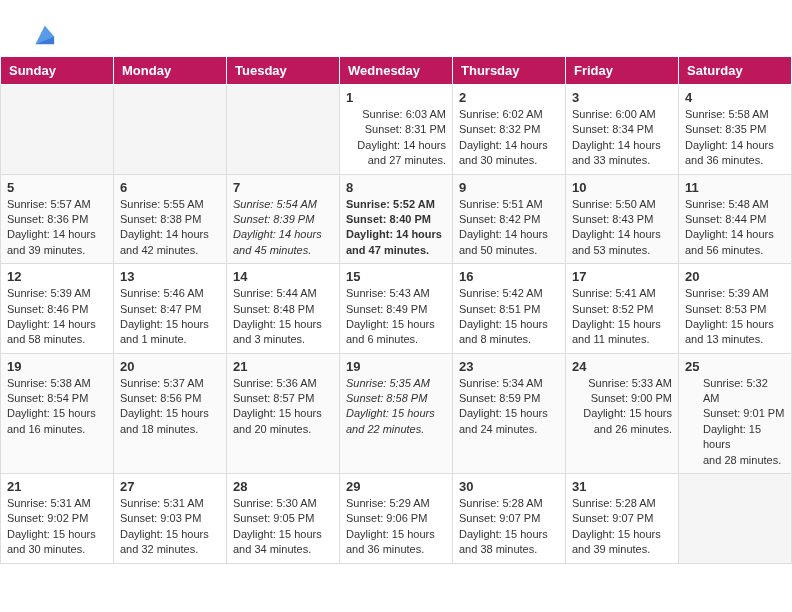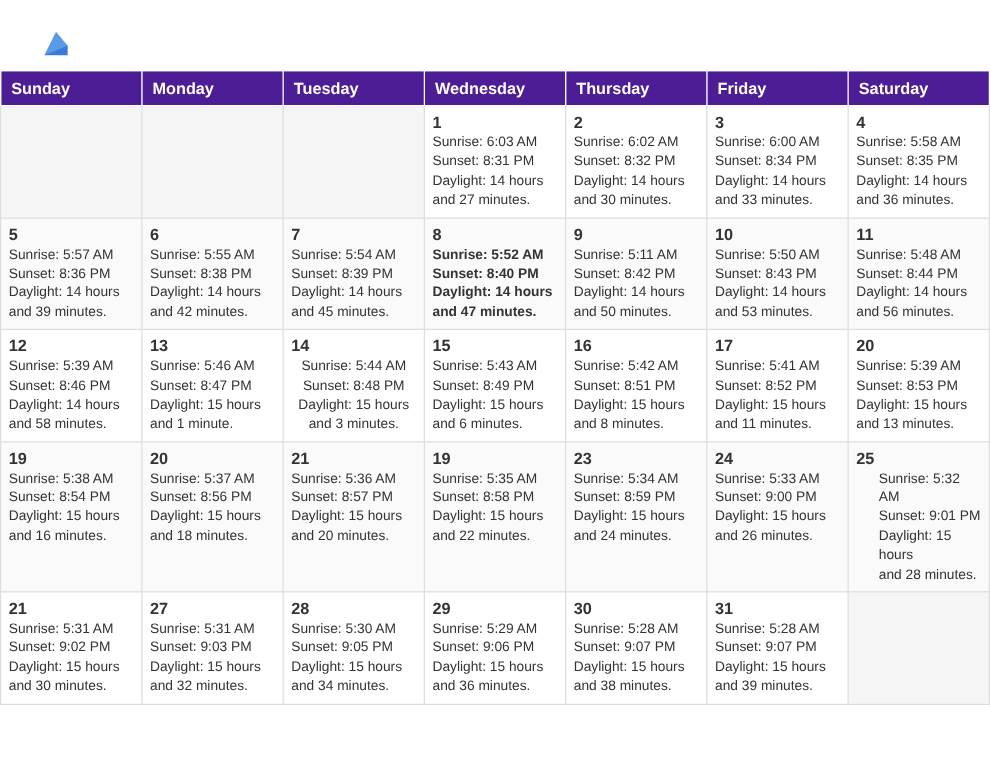--- a/index.html
+++ b/index.html
@@ -7,21 +7,21 @@
     .header { display: flex; justify-content: space-between; align-items: flex-start; padding: 18px 24px 10px 24px; }
     .logo { display: flex; align-items: center; }
     .logo-text { display: flex; flex-direction: column; line-height: 1.1; }
     .logo-general { font-size: 18px; font-weight: bold; color: #333; }
     .logo-blue { font-size: 18px; font-weight: bold; color: #3a7bd5; }
     .logo-icon { width: 28px; height: 28px; margin-left: 4px; }
     .title-block { text-align: right; }
     .month-title { font-size: 36px; font-weight: bold; color: #333; }
     .location { font-size: 16px; color: #555; }
     .calendar { width: 100%; border-collapse: collapse; margin: 0; }
-    .calendar th { background: #4c1d95; color: #fff; font-size: 13px; font-weight: bold; text-align: left; padding: 6px 8px; border: 1px solid #fff; }
+    .calendar th { background: #be185d; color: #fff; font-size: 13px; font-weight: bold; text-align: left; padding: 6px 8px; border: 1px solid #fff; }
     .calendar td { border: 1px solid #ddd; vertical-align: top; padding: 5px 6px; font-size: 11px; color: #333; width: 113px; min-height: 80px; background: #fff; }
     .calendar td.empty { background: #f5f5f5; }
     .calendar tr:nth-child(even) td { background: #fafafa; }
     .calendar tr:nth-child(even) td.empty { background: #f0f0f0; }
     .day-num { font-weight: bold; font-size: 13px; margin-bottom: 2px; display: block; }
     .day-info { font-size: 11px; line-height: 1.4; color: #333; }
     .calendar thead tr th { }
     .row-even td { background: #f5f8ff; }
   </style>
 </head>
@@ -57,21 +57,21 @@
           <th>Saturday</th>
         </tr>
     </thead>
     <tbody id="calendar-body">
     <tr>
           <td class="empty"></td>
           <td class="empty"></td>
           <td class="empty"></td>
           <td>
             <span class="day-num">1</span>
-            <div class="day-info" style="white-space: pre-line;">Sunrise: 6:03 AM
+            <div class="day-info" style="white-space: pre-line; text-align: right;">Sunrise: 6:03 AM
 Sunset: 8:31 PM
 Daylight: 14 hours
 and 27 minutes.</div>
           </td>
           <td>
             <span class="day-num">2</span>
             <div class="day-info" style="white-space: pre-line;">Sunrise: 6:02 AM
 Sunset: 8:32 PM
 Daylight: 14 hours
 and 30 minutes.</div>
@@ -101,35 +101,35 @@
           </td>
           <td>
             <span class="day-num">6</span>
             <div class="day-info" style="white-space: pre-line;">Sunrise: 5:55 AM
 Sunset: 8:38 PM
 Daylight: 14 hours
 and 42 minutes.</div>
           </td>
           <td>
             <span class="day-num">7</span>
-            <div class="day-info" style="white-space: pre-line;">Sunrise: 5:54 AM
+            <div class="day-info" style="white-space: pre-line; font-style: italic;">Sunrise: 5:54 AM
 Sunset: 8:39 PM
 Daylight: 14 hours
 and 45 minutes.</div>
           </td>
           <td>
             <span class="day-num">8</span>
             <div class="day-info" style="white-space: pre-line; font-weight: bold;">Sunrise: 5:52 AM
 Sunset: 8:40 PM
 Daylight: 14 hours
 and 47 minutes.</div>
           </td>
           <td>
             <span class="day-num">9</span>
-            <div class="day-info" style="white-space: pre-line;">Sunrise: 5:11 AM
+            <div class="day-info" style="white-space: pre-line;">Sunrise: 5:51 AM
 Sunset: 8:42 PM
 Daylight: 14 hours
 and 50 minutes.</div>
           </td>
           <td>
             <span class="day-num">10</span>
             <div class="day-info" style="white-space: pre-line;">Sunrise: 5:50 AM
 Sunset: 8:43 PM
 Daylight: 14 hours
 and 53 minutes.</div>
@@ -152,21 +152,21 @@
           </td>
           <td>
             <span class="day-num">13</span>
             <div class="day-info" style="white-space: pre-line;">Sunrise: 5:46 AM
 Sunset: 8:47 PM
 Daylight: 15 hours
 and 1 minute.</div>
           </td>
           <td>
             <span class="day-num">14</span>
-            <div class="day-info" style="white-space: pre-line; text-align: center;">Sunrise: 5:44 AM
+            <div class="day-info" style="white-space: pre-line;">Sunrise: 5:44 AM
 Sunset: 8:48 PM
 Daylight: 15 hours
 and 3 minutes.</div>
           </td>
           <td>
             <span class="day-num">15</span>
             <div class="day-info" style="white-space: pre-line;">Sunrise: 5:43 AM
 Sunset: 8:49 PM
 Daylight: 15 hours
 and 6 minutes.</div>
@@ -210,35 +210,35 @@
           </td>
           <td>
             <span class="day-num">21</span>
             <div class="day-info" style="white-space: pre-line;">Sunrise: 5:36 AM
 Sunset: 8:57 PM
 Daylight: 15 hours
 and 20 minutes.</div>
           </td>
           <td>
             <span class="day-num">19</span>
-            <div class="day-info" style="white-space: pre-line;">Sunrise: 5:35 AM
+            <div class="day-info" style="white-space: pre-line; font-style: italic;">Sunrise: 5:35 AM
 Sunset: 8:58 PM
 Daylight: 15 hours
 and 22 minutes.</div>
           </td>
           <td>
             <span class="day-num">23</span>
             <div class="day-info" style="white-space: pre-line;">Sunrise: 5:34 AM
 Sunset: 8:59 PM
 Daylight: 15 hours
 and 24 minutes.</div>
           </td>
           <td>
             <span class="day-num">24</span>
-            <div class="day-info" style="white-space: pre-line;">Sunrise: 5:33 AM
+            <div class="day-info" style="white-space: pre-line; text-align: right;">Sunrise: 5:33 AM
 Sunset: 9:00 PM
 Daylight: 15 hours
 and 26 minutes.</div>
           </td>
           <td>
             <span class="day-num">25</span>
             <div class="day-info" style="white-space: pre-line; margin-left: 18px;">Sunrise: 5:32 AM
 Sunset: 9:01 PM
 Daylight: 15 hours
 and 28 minutes.</div>

